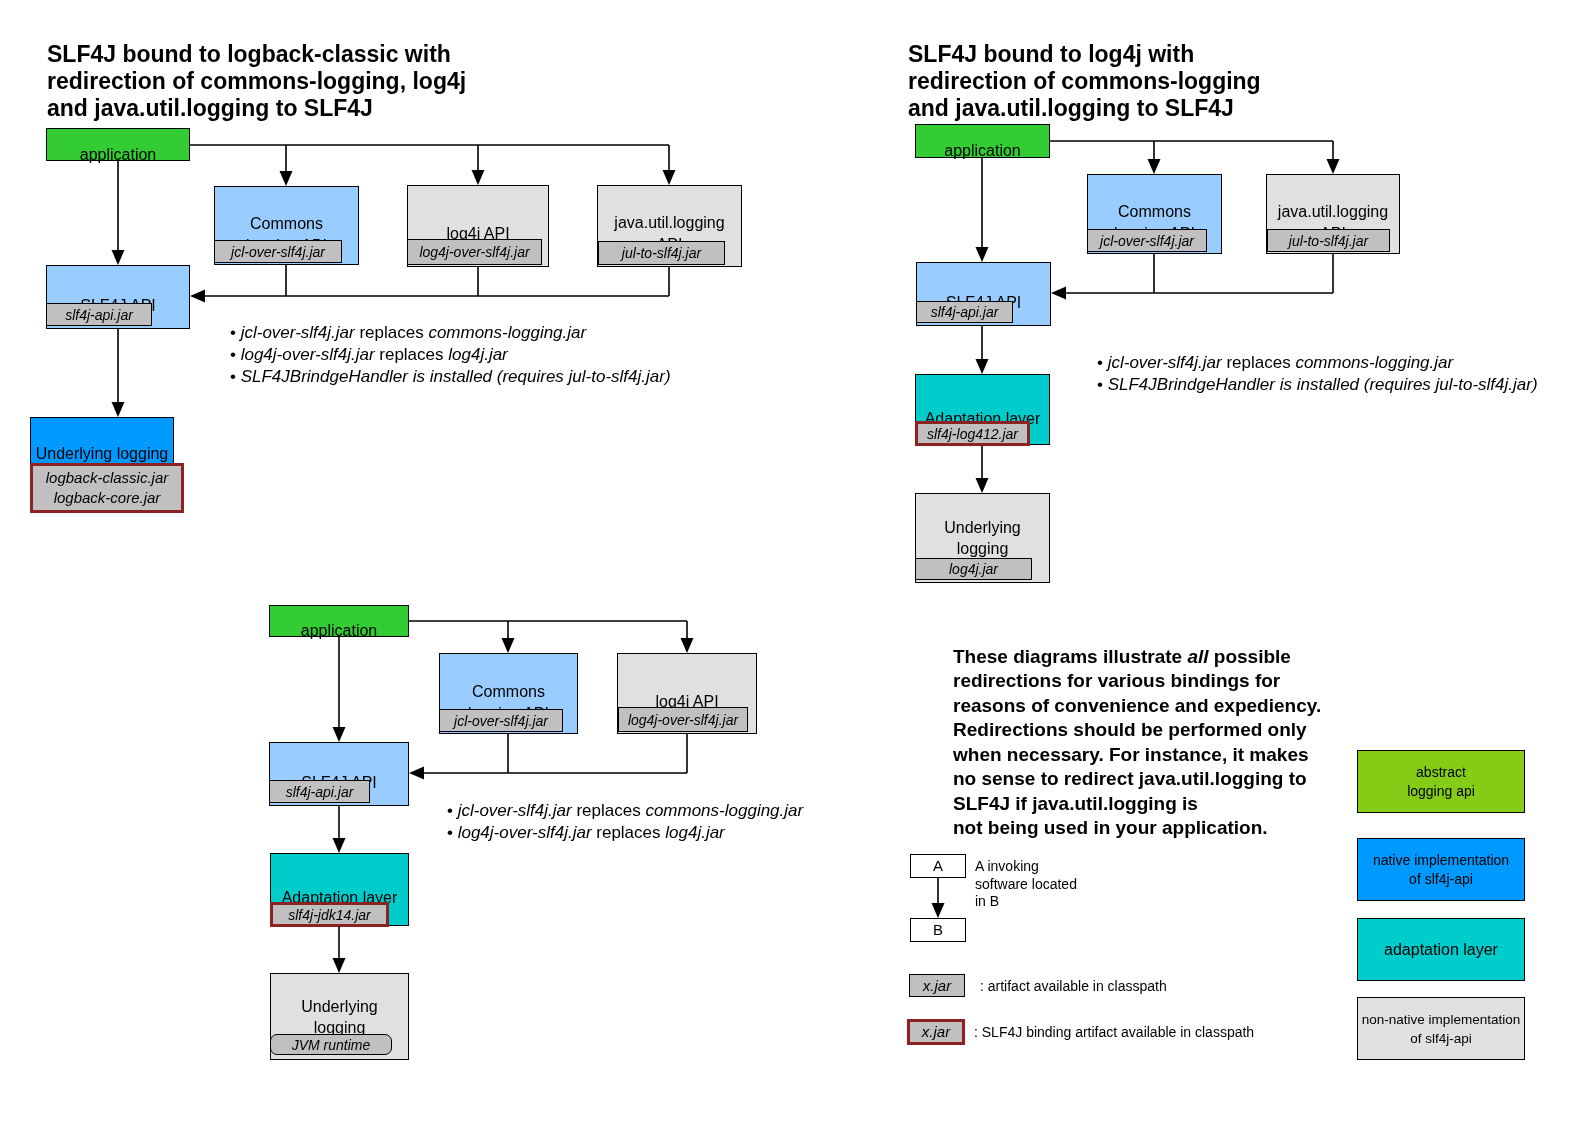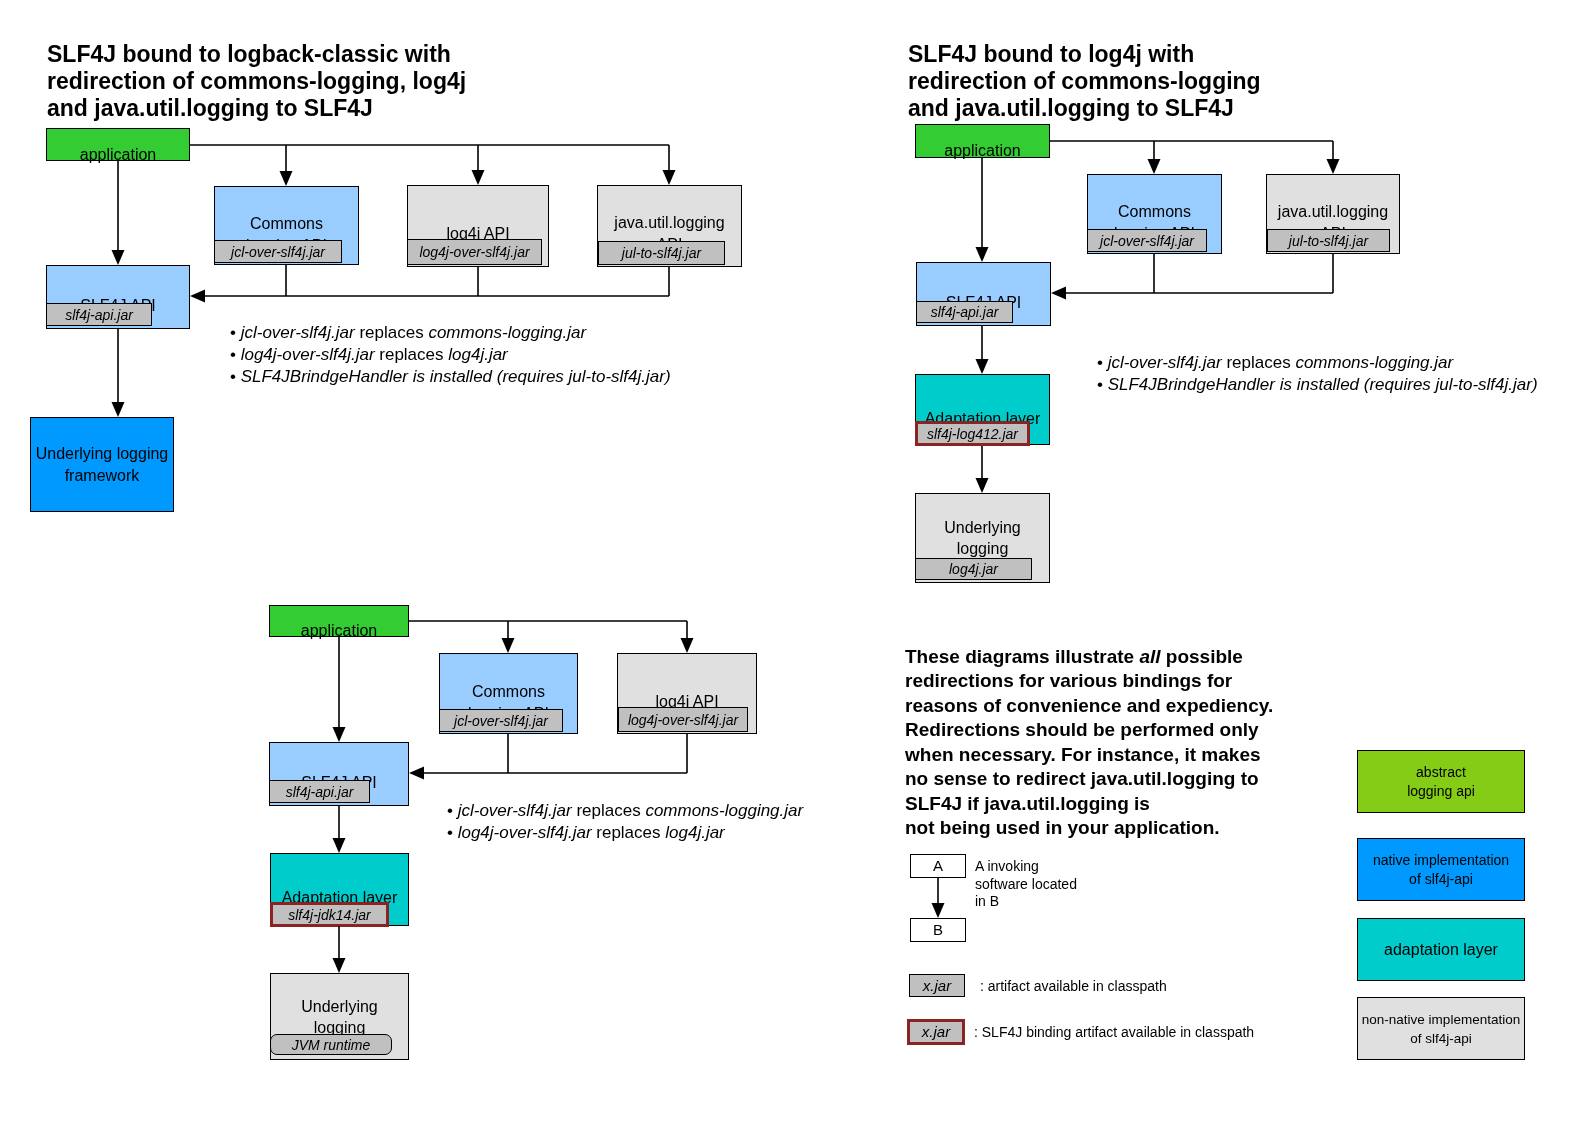--- a/index.html
+++ b/index.html
@@ -57,20 +57,22 @@
   </div>
 
   <div class="box" style="left:46px;top:265px;width:144px;height:64px;background:#99CCFF;padding-top:9px;">
     <div class="lbl">SLF4J API</div>
     <div class="tag" style="left:-1px;bottom:2px;width:106px;height:23px;">slf4j-api.jar</div>
   </div>
 
   <div class="box" style="left:30px;top:417px;width:144px;height:95px;background:#0099FF;padding-top:5px;">
     <div class="lbl">Underlying logging
 framework</div>
+    <div class="tag binding" style="left:-1px;bottom:-2px;width:154px;height:50px;font-size:15px;">logback-classic.jar
+logback-core.jar</div>
   </div>
 
   <div class="bullets" style="left:230px;top:322px;">
     <div class="bullet"><span class="it">jcl-over-slf4j.jar</span><span> replaces </span><span class="it">commons-logging.jar</span></div>
     <div class="bullet"><span class="it">log4j-over-slf4j.jar</span><span> replaces </span><span class="it">log4j.jar</span></div>
     <div class="bullet"><span class="it">SLF4JBrindgeHandler is installed (requires jul-to-slf4j.jar)</span></div>
   </div>
 
   <div class="abs title" style="left:908px;top:41px;">SLF4J bound to log4j with
 redirection of commons-logging
@@ -145,21 +147,21 @@
 logging
 framework</div>
     <div class="tag" style="left:-1px;bottom:4px;width:122px;height:21px;border-radius:7px;">JVM runtime</div>
   </div>
 
   <div class="bullets" style="left:447px;top:800px;">
     <div class="bullet"><span class="it">jcl-over-slf4j.jar</span><span> replaces </span><span class="it">commons-logging.jar</span></div>
     <div class="bullet"><span class="it">log4j-over-slf4j.jar</span><span> replaces </span><span class="it">log4j.jar</span></div>
   </div>
 
-  <div class="abs note" style="left:905px;top:620px;width:440px;">
+  <div class="abs note" style="left:953px;top:620px;width:440px;">
     <span>These diagrams illustrate </span><span class="it">all</span><span> possible
 redirections for various bindings for
 reasons of convenience and expediency.
 Redirections should be performed only
 when necessary. For instance, it makes
 no sense to redirect java.util.logging to
 SLF4J if java.util.logging is
 not being used in your application.</span>
   </div>
 

